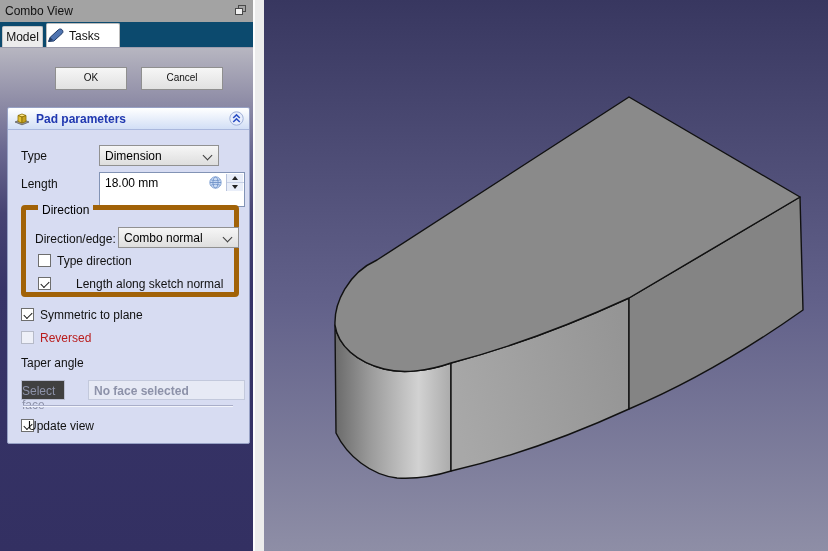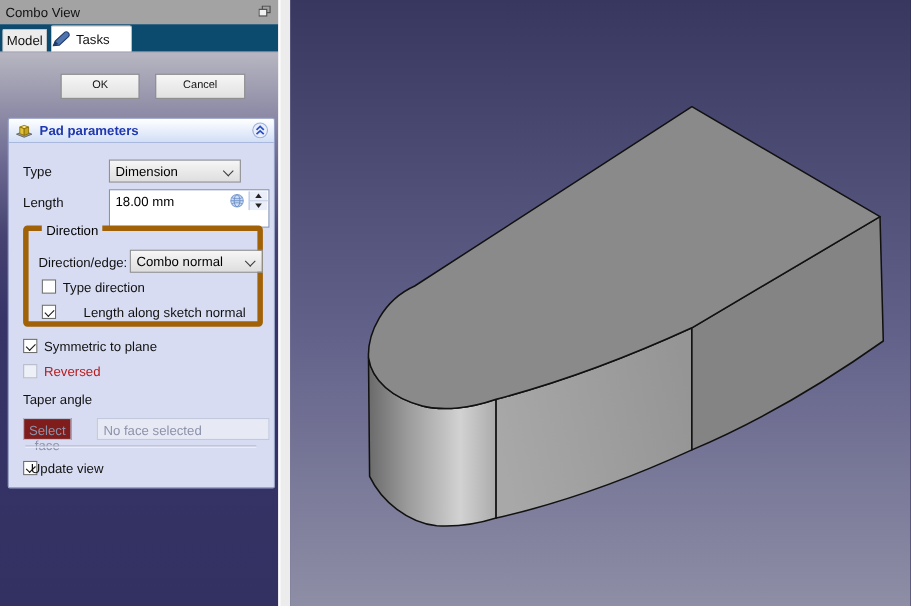--- a/index.html
+++ b/index.html
@@ -45,21 +45,21 @@
   .lbl.dis { color:#b91c1c; }
 
   .combo { position:absolute; background:linear-gradient(#f6f6f6,#dedede); border:1px solid #919191;
            font-size:12px; padding:3px 18px 0 5px; height:21px; overflow:hidden; white-space:nowrap; }
   .combo::after { content:""; position:absolute; right:7px; top:6px; width:6px; height:6px;
                   border-right:1.4px solid #3c3c3c; border-bottom:1.4px solid #3c3c3c;
                   transform:rotate(45deg); }
 
   .field { position:absolute; background:#ffffff; border:1px solid #8293b5; height:35px;
            font-size:12px; padding:3px 40px 0 5px; white-space:nowrap; }
-  .field.dis { background:#e7eaf5; border-color:#c3c9dc; color:#8d92a9; padding-right:5px; }
+  .field.dis { background:#e7eaf5; border-color:#c3c9dc; color:#8d92a9; padding-right:5px;font-weight:bold; }
   .fx-icon { position:absolute; right:22px; top:3px; width:13px; height:13px; }
   .spin { position:absolute; right:1px; top:1px; width:17px; height:17px; background:#e9eef9;
           border-left:1px solid #b9c4dd; }
   .spin .mid { position:absolute; left:0; top:8px; width:17px; border-top:1px solid #c7d1e6; }
   .spin::before { content:""; position:absolute; left:5px; top:2px;
                   border-left:3.5px solid transparent; border-right:3.5px solid transparent;
                   border-bottom:4.5px solid #222; }
   .spin::after  { content:""; position:absolute; left:5px; bottom:2px;
                   border-left:3.5px solid transparent; border-right:3.5px solid transparent;
                   border-top:4.5px solid #222; }
@@ -68,22 +68,22 @@
               border:5px solid #a16207; border-radius:4px; }
   .group-title { position:absolute; left:12px; top:-7px; background:#d7dcf2; padding:0 4px; font-size:12px; }
 
   .cb { position:absolute; width:13px; height:13px; background:#fff; border:1px solid #6e6e6e; }
   .cb.checked::after { content:""; position:absolute; left:1.5px; top:2.5px; width:7px; height:4px;
                        border-left:1.8px solid #1a1a1a; border-bottom:1.8px solid #1a1a1a;
                        transform:rotate(-45deg); }
   .cb.dis { border-color:#b6bac8; background:#eef0f8; }
 
   .btn-selface { position:absolute; left:13px; top:272px; width:44px; height:20px;
-                 background:#7f1d1d; border:1px solid #b9bdd0; color:#8d92a9;
-                 font-size:12px; text-align:center; padding-top:3px; }
+                 background:#404040; border:1px solid #b9bdd0; color:#8d92a9;
+                 font-size:12px; text-align:left; padding-top:3px; }
   .sep { position:absolute; left:15px; top:297px; width:210px; height:2px;
          border-top:1px solid #a9aec9; border-bottom:1px solid #f2f4fb; }
 
   
   .splitter { position:absolute; left:253px; top:0; width:11px; height:551px;
               background:#ececec; border-left:2px solid #fdfdfd; }
   .viewport { position:absolute; left:264px; top:0; width:564px; height:551px;
               background:linear-gradient(180deg,#383760 0%, #62618a 55%, #8e8ea6 100%); }
   .viewport svg.scene { position:absolute; left:0; top:0; }
   .scene path { stroke:#111111; stroke-width:1.4; stroke-linejoin:round; }

